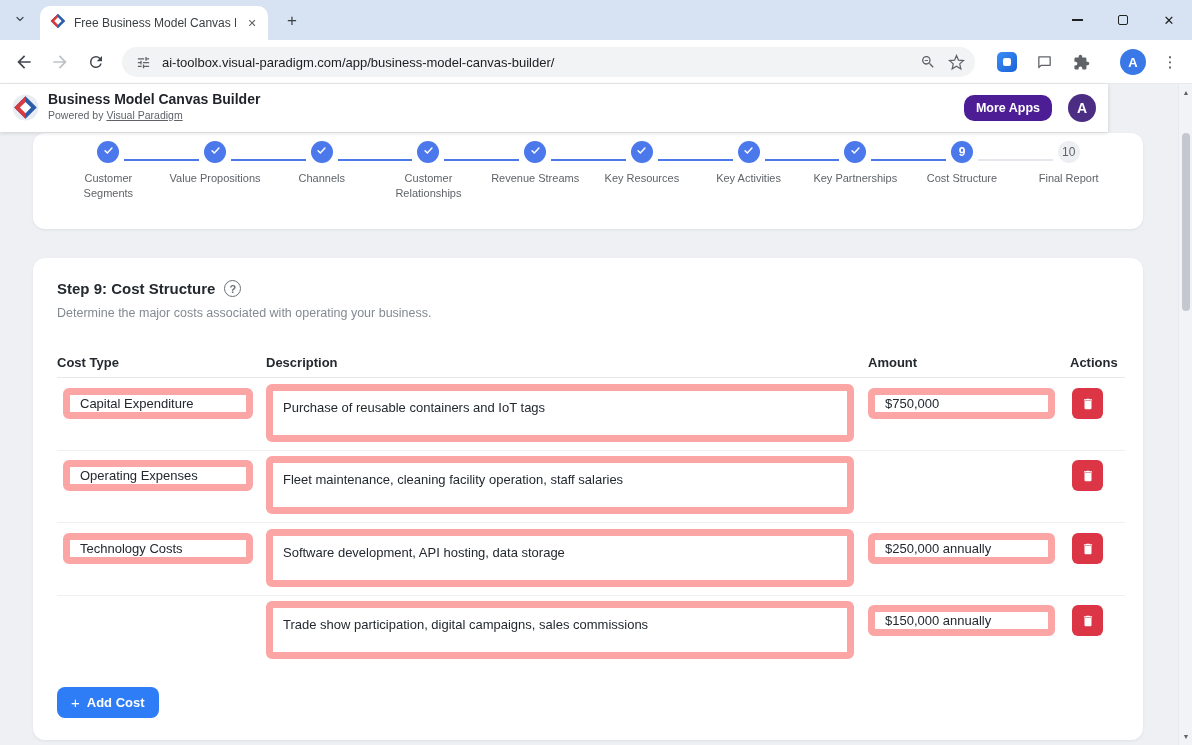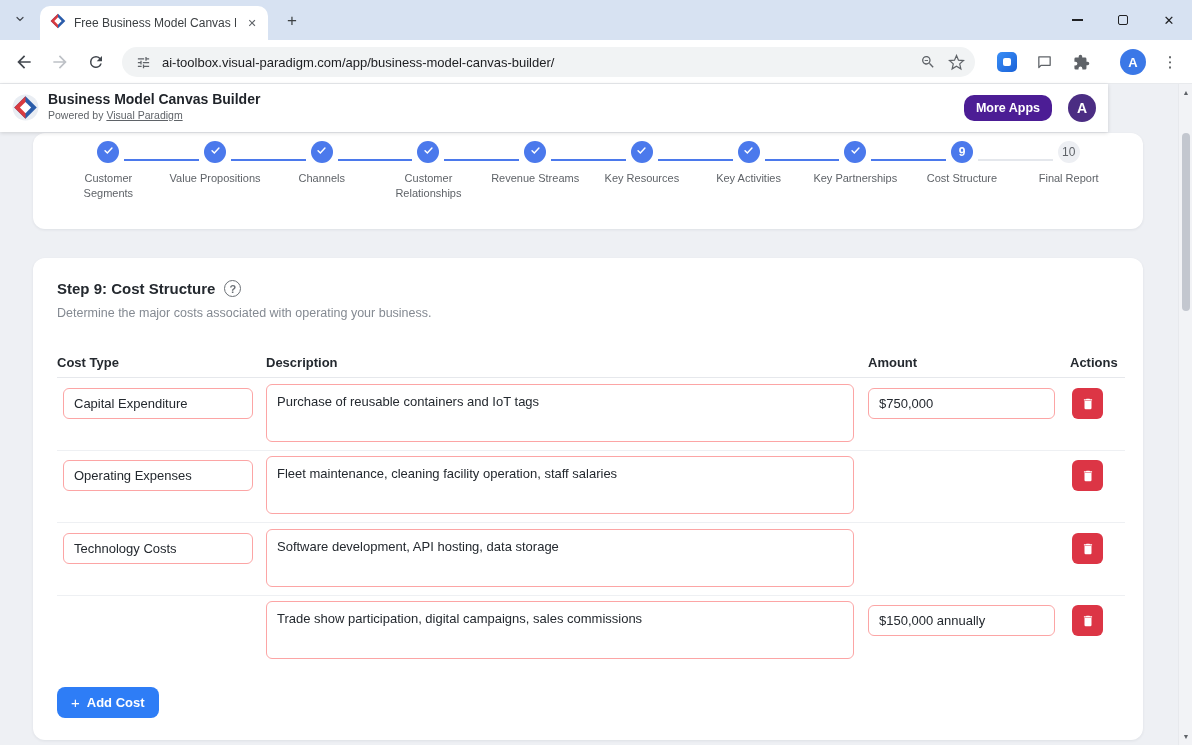--- a/index.html
+++ b/index.html
@@ -57,21 +57,21 @@
   .title-row { position:absolute; left:24px; top:22px; display:flex; align-items:flex-start; gap:9px; }
   .step-title { font-size:15px; font-weight:700; color:#24292f; }
   .help-icon { width:17px; height:17px; border-radius:50%; border:1.5px solid #6b7076; color:#6b7076; font-size:11px; font-weight:700; display:flex; align-items:center; justify-content:center; }
   .subtitle { position:absolute; left:24px; top:48px; font-size:12.5px; color:#848a92; }
   .th { position:absolute; top:97px; font-size:13px; font-weight:700; color:#24292f; }
   .th.c1 { left:24px; } .th.c2 { left:233px; } .th.c3 { left:835px; } .th.c4 { left:1037px; }
   .divider { position:absolute; left:24px; right:18px; top:119px; height:1px; background:#e6e8ec; }
   .row { position:absolute; left:24px; right:18px; height:73px; }
   .row.sep { border-bottom:1px solid #eef0f3; }
   .r1 { top:120px; } .r2 { top:192px; } .r3 { top:265px; } .r4 { top:337px; }
-  .field { border:1px solid #fca5a5; border-radius:6px; background:#fff; font-family:inherit; font-size:13px; color:#24292f; }
+  .field { border:7px solid #fca5a5; border-radius:6px; background:#fff; font-family:inherit; font-size:13px; color:#24292f; }
   .in-type { position:absolute; left:6px; top:10px; width:190px; height:31px; padding:0 10px; }
   .in-desc { position:absolute; left:209px; top:6px; width:588px; height:58px; padding:8px 10px; resize:none; line-height:1.4; overflow:hidden; }
   .in-amt { position:absolute; left:811px; top:10px; width:187px; height:31px; padding:0 10px; }
   .btn-del { position:absolute; left:1015px; top:10px; width:31px; height:31px; background:#dc3545; border:none; border-radius:6px; display:flex; align-items:center; justify-content:center; }
   .add-btn { position:absolute; left:24px; top:429px; height:31px; padding:0 14px; background:#2e7df6; border:none; border-radius:8px; color:#fff; font-size:13px; font-weight:700; font-family:inherit; display:flex; align-items:center; gap:7px; }
   .add-btn .plus { font-size:15px; font-weight:400; }
 
   
   .scrollbar { position:absolute; right:0; top:84px; width:14px; height:661px; background:#f2f3f6; border-left:1px solid #e7e9ed; z-index:6; }
   .sb-thumb { position:absolute; left:3px; top:49px; width:8px; height:178px; background:#c3c7cf; border-radius:4px; }
@@ -297,20 +297,21 @@
         <textarea class="field in-desc" style="">Fleet maintenance, cleaning facility operation, staff salaries</textarea>
         <button class="btn-del">
           <svg width="14" height="14" viewBox="0 0 24 24">
               <path d="M6 19a2 2 0 0 0 2 2h8a2 2 0 0 0 2-2V7H6v12zM19 4h-3.5l-1-1h-5l-1 1H5v2h14V4z" fill="#fff"></path>
             </svg>
         </button>
       </div>
       <div class="row sep r3">
         <input class="field in-type" value="Technology Costs" style="">
         <textarea class="field in-desc" style="">Software development, API hosting, data storage</textarea>
+        <input class="field in-amt" value="$250,000 annually" style="">
         <button class="btn-del">
           <svg width="14" height="14" viewBox="0 0 24 24">
               <path d="M6 19a2 2 0 0 0 2 2h8a2 2 0 0 0 2-2V7H6v12zM19 4h-3.5l-1-1h-5l-1 1H5v2h14V4z" fill="#fff"></path>
             </svg>
         </button>
       </div>
       <div class="row r4">
         <textarea class="field in-desc" style="">Trade show participation, digital campaigns, sales commissions</textarea>
         <input class="field in-amt" value="$150,000 annually" style="">
         <button class="btn-del">

